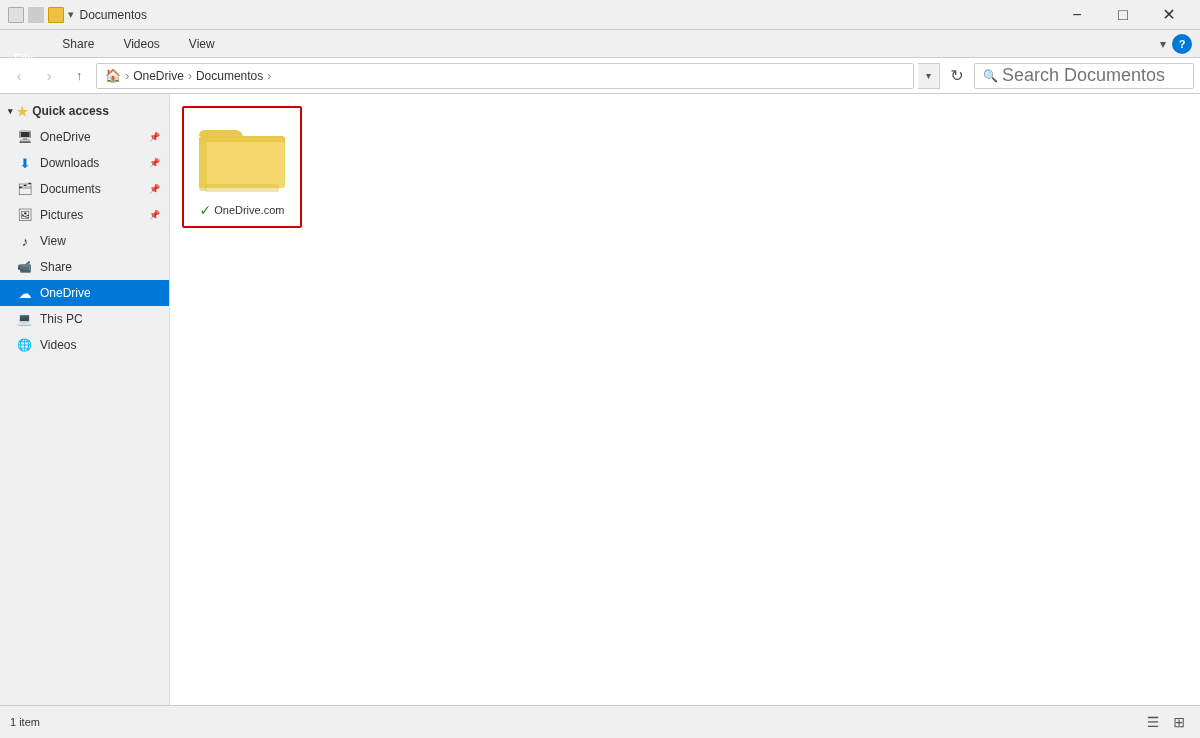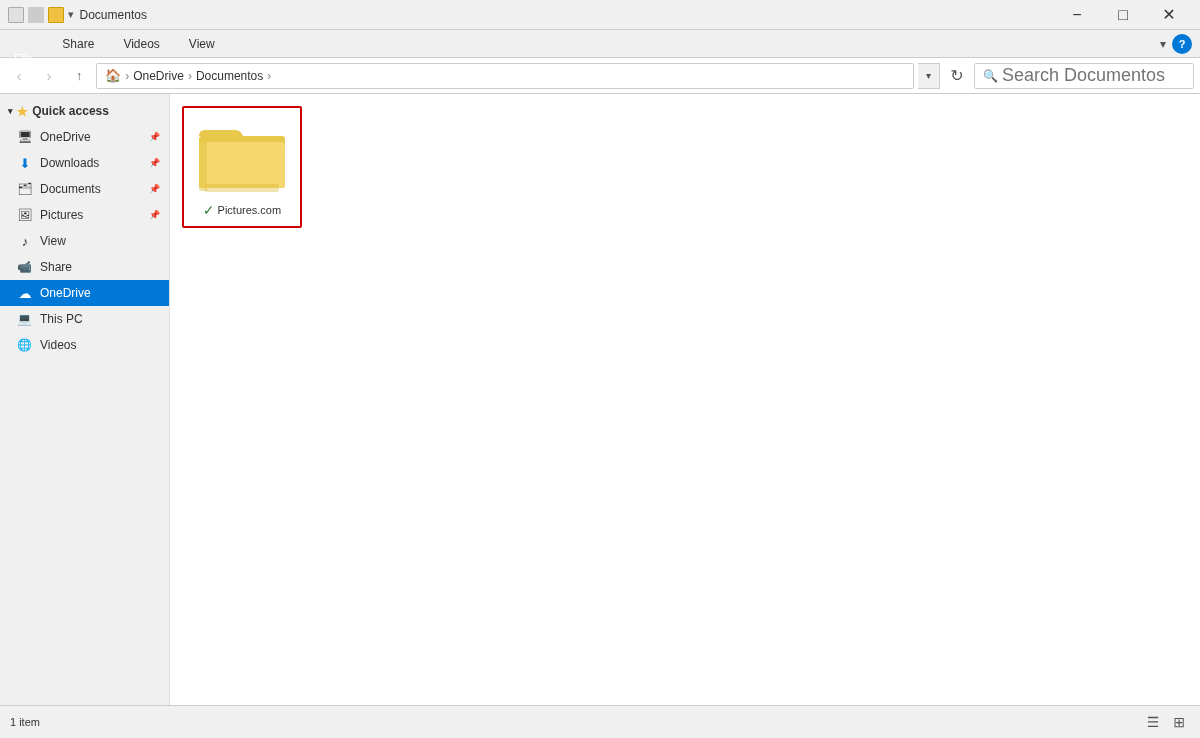--- a/index.html
+++ b/index.html
@@ -242,21 +242,21 @@
 
           <rect x="2" y="26" width="86" height="46" rx="3" ry="3" fill="#f5d76e"></rect>
 
           <rect x="8" y="68" width="74" height="8" rx="2" fill="#dbb832" opacity="0.4"></rect>
 
           <path d="M2 26 L2 72 Q2 75 5 75 L10 75 L10 26 Z" fill="#e0bf3a" opacity="0.5"></path>
         </svg>
       </div>
       <div class="folder-label">
         <span class="sync-check" style="color:#2e7d32;font-size:14px;">✓</span>
-        <span>Pictures.com</span>
+        <span>OneDrive.com</span>
       </div>
     </div>
 
   </div>
 </div>
 
 <div class="status-bar">
   <span>1 item</span>
   <div class="status-right">
     <div class="view-btn" style="font-size:14px;">☰</div>

